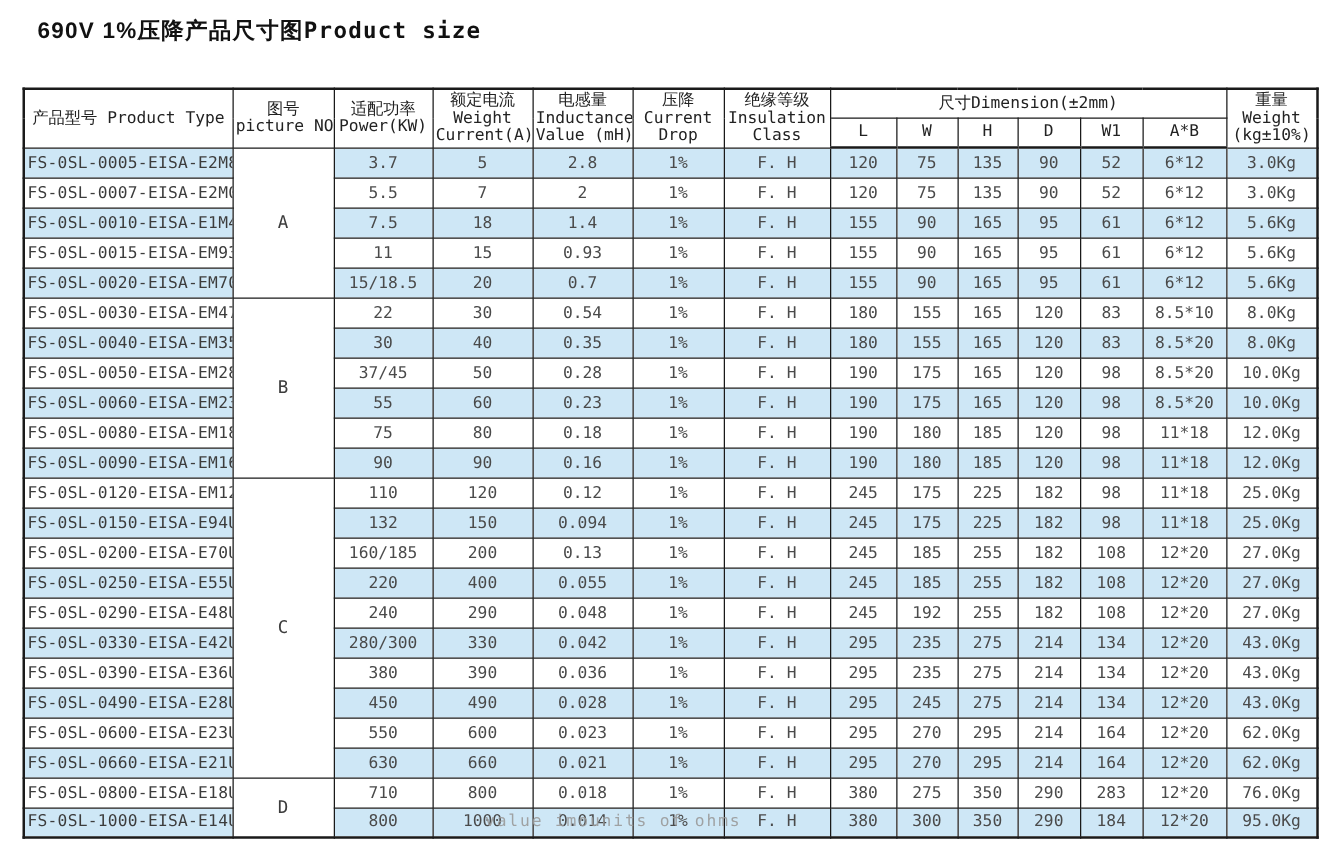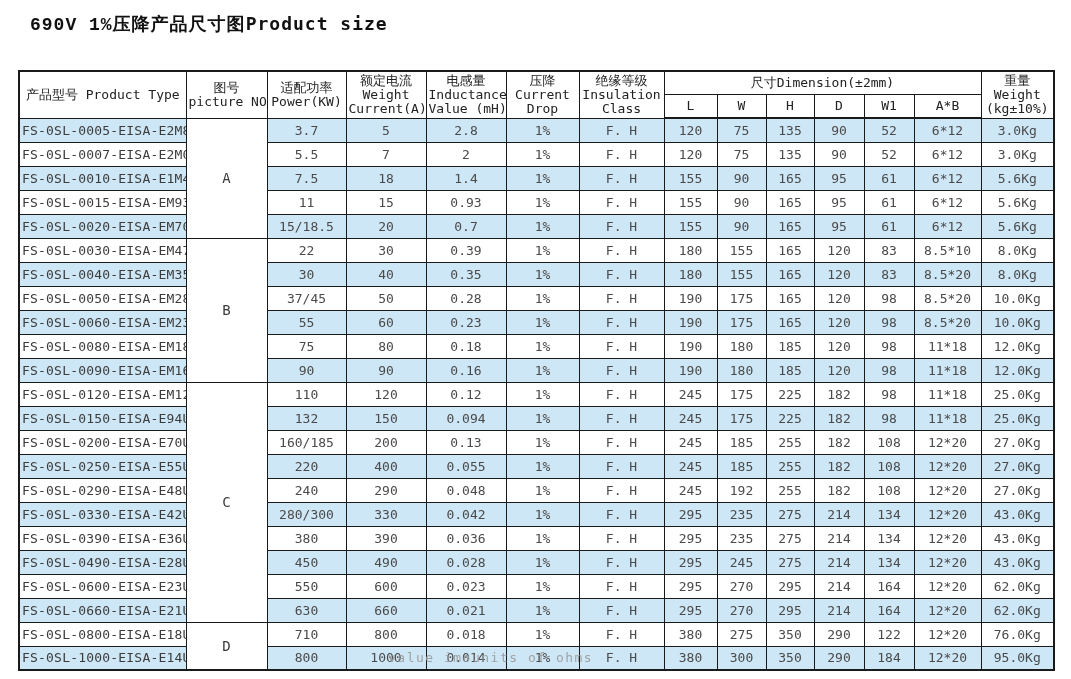--- a/index.html
+++ b/index.html
@@ -6,21 +6,21 @@
   body{
     width:1071px;height:679px;position:relative;overflow:hidden;
     background:#ffffff;
     font-family:"DejaVu Sans Mono","Liberation Mono",monospace;
     color:#333;
   }
   .page-title{
     position:absolute;left:30px;top:12px;
     font-weight:bold;color:#111;white-space:nowrap;
   }
-  .page-title .cn{font-family:Liberation Mono, monospace;font-size:18px;letter-spacing:1px;}
+  .page-title .cn{font-family:Liberation Sans, sans-serif;font-size:18px;letter-spacing:1px;}
   .page-title .en{font-family:"DejaVu Sans Mono","Liberation Mono",monospace;font-size:18px;letter-spacing:1px;}
 
   table.spec{
     position:absolute;left:18px;top:70px;
     width:1035px;table-layout:fixed;
     border-collapse:collapse;
     border:2px solid #1a1a1a;
     font-size:13px;
   }
   table.spec th, table.spec td{
@@ -200,21 +200,21 @@
         <td>95</td>
         <td>61</td>
         <td>6*12</td>
         <td>5.6Kg</td>
       </tr>
       <tr>
         <td class="model-cell">FS-0SL-0030-EISA-EM47</td>
         <td class="group-cell" rowspan="6">B</td>
         <td>22</td>
         <td>30</td>
-        <td>0.39</td>
+        <td>0.54</td>
         <td>1%</td>
         <td>F. H</td>
         <td>180</td>
         <td>155</td>
         <td>165</td>
         <td>120</td>
         <td>83</td>
         <td>8.5*10</td>
         <td>8.0Kg</td>
       </tr>
@@ -449,21 +449,21 @@
         <td class="group-cell" rowspan="2">D</td>
         <td>710</td>
         <td>800</td>
         <td>0.018</td>
         <td>1%</td>
         <td>F. H</td>
         <td>380</td>
         <td>275</td>
         <td>350</td>
         <td>290</td>
-        <td>122</td>
+        <td>283</td>
         <td>12*20</td>
         <td>76.0Kg</td>
       </tr>
       <tr class="stripe">
         <td class="model-cell">FS-0SL-1000-EISA-E14U</td>
         <td>800</td>
         <td>1000</td>
         <td>0.014</td>
         <td>1%</td>
         <td>F. H</td>

